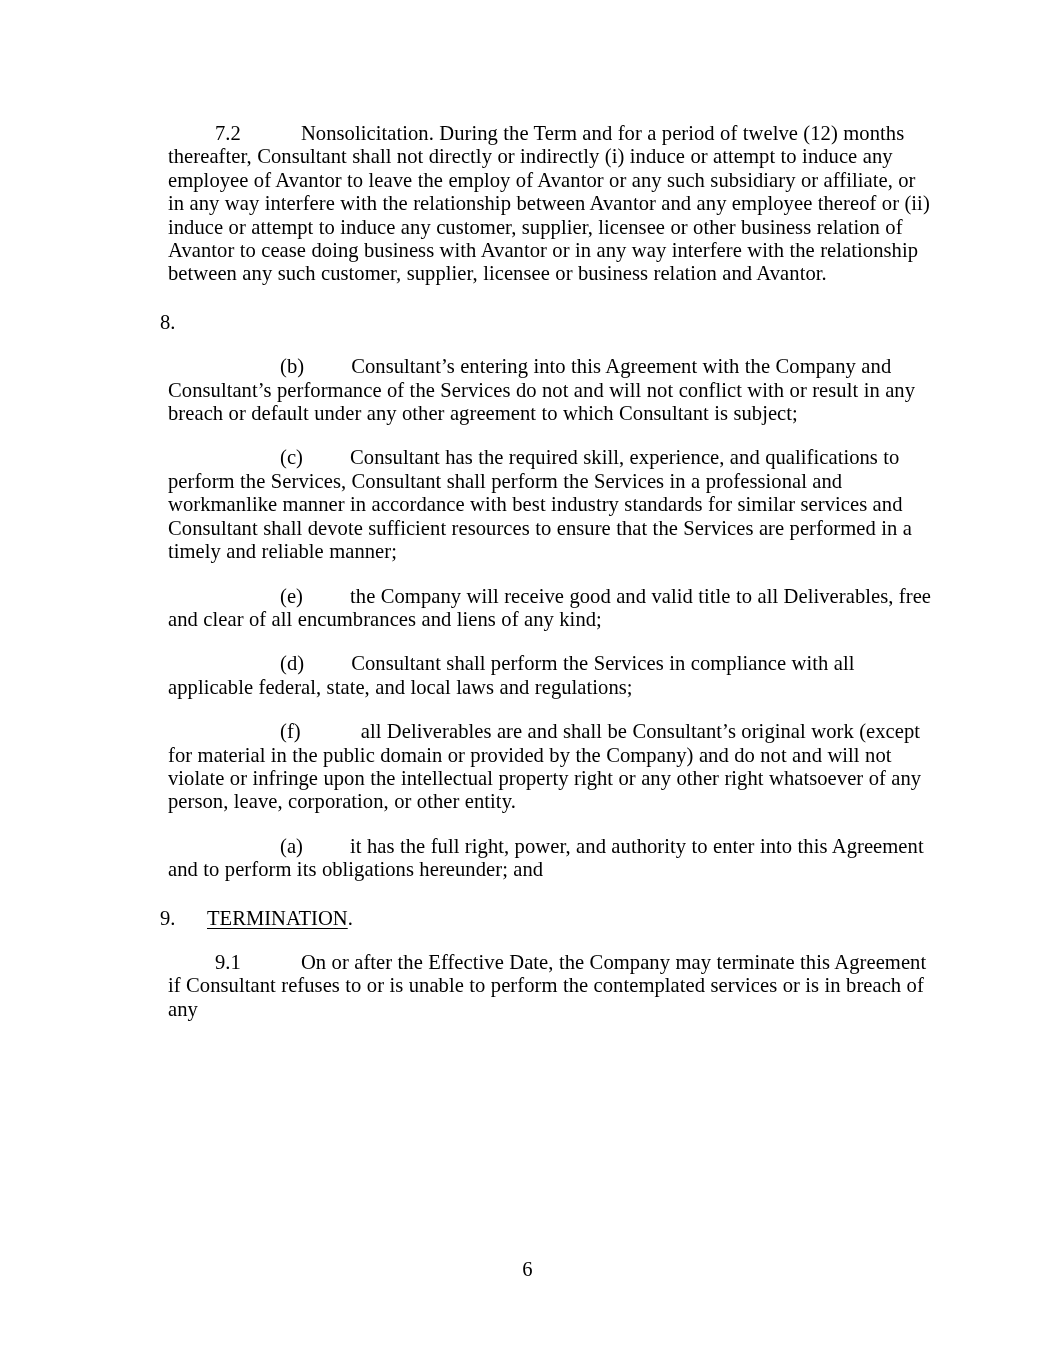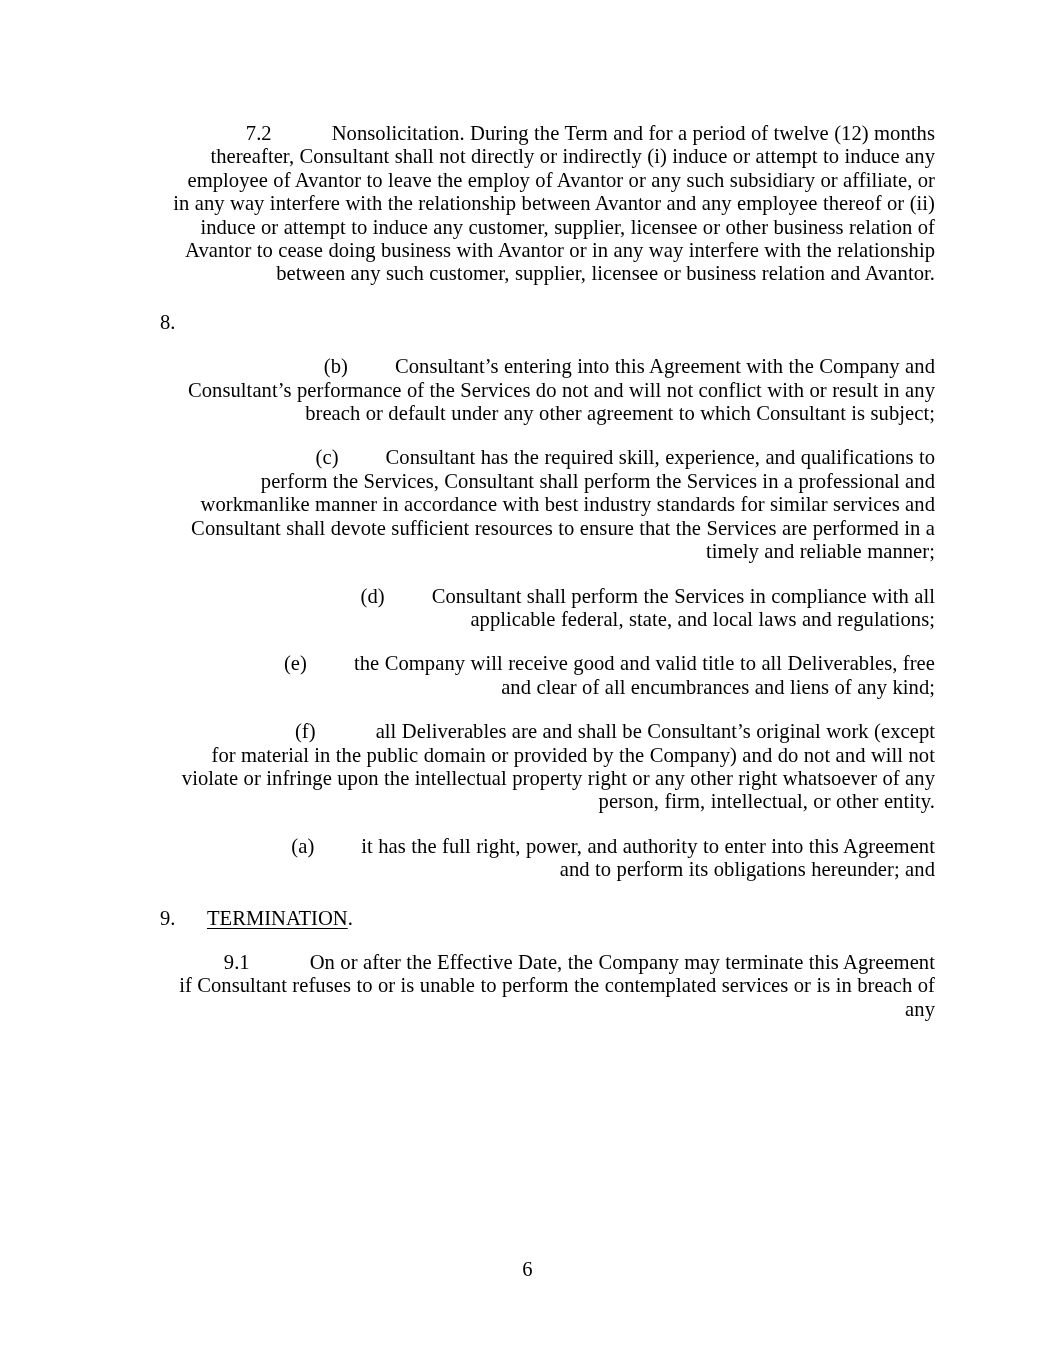--- a/index.html
+++ b/index.html
@@ -28,21 +28,21 @@
     position: absolute;
     left: 160px;
     top: 122px;
     width: 775px;
   }
 
   
   .para {
     font-size: 20.6px;
     line-height: 23.4px;
-    text-align: right;
+    text-align: left;
     margin: 0 0 21px 8px;
     letter-spacing: 0.05px;
     word-spacing: 0.2px;
   }
 
   
   .para.lvl-sub  { text-indent: 47px; }   
   .para.lvl-item { text-indent: 112px; }
   .tab-md { display: inline-block; width: 47px; }
   .tab-lg { display: inline-block; width: 60px; }
@@ -91,25 +91,25 @@
     <div class="heading gap-before-heading">
       <span class="heading-num">8.</span>
     </div>
 
 
 
     <p class="para lvl-item"><span>(b)</span><span class="tab-md"></span><span>Consultant’s entering into this Agreement with the Company and Consultant’s performance of the Services do not and will not conflict with or result in any breach or default under any other agreement to which Consultant is subject;</span></p>
 
     <p class="para lvl-item"><span>(c)</span><span class="tab-md"></span><span>Consultant has the required skill, experience, and qualifications to perform the Services, Consultant shall perform the Services in a professional and workmanlike manner in accordance with best industry standards for similar services and Consultant shall devote sufficient resources to ensure that the Services are performed in a timely and reliable manner;</span></p>
 
+    <p class="para lvl-item"><span>(e)</span><span class="tab-md"></span><span>the Company will receive good and valid title to all Deliverables, free and clear of all encumbrances and liens of any kind;</span></p>
+
     <p class="para lvl-item"><span>(d)</span><span class="tab-md"></span><span>Consultant shall perform the Services in compliance with all applicable federal, state, and local laws and regulations;</span></p>
 
-    <p class="para lvl-item"><span>(e)</span><span class="tab-md"></span><span>the Company will receive good and valid title to all Deliverables, free and clear of all encumbrances and liens of any kind;</span></p>
-
-    <p class="para lvl-item"><span>(f)</span><span class="tab-lg"></span><span>all Deliverables are and shall be Consultant’s original work (except for material in the public domain or provided by the Company) and do not and will not violate or infringe upon the intellectual property right or any other right whatsoever of any person, firm, intellectual, or other entity.</span></p>
+    <p class="para lvl-item"><span>(f)</span><span class="tab-lg"></span><span>all Deliverables are and shall be Consultant’s original work (except for material in the public domain or provided by the Company) and do not and will not violate or infringe upon the intellectual property right or any other right whatsoever of any person, leave, corporation, or other entity.</span></p>
 
 
     <p class="para lvl-item"><span>(a)</span><span class="tab-md"></span><span>it has the full right, power, and authority to enter into this Agreement and to perform its obligations hereunder; and</span></p>
 
 
     <div class="heading gap-before-heading">
       <span class="heading-num">9.</span>
       <span><span class="heading-title">TERMINATION</span><span class="heading-period">.</span></span>
     </div>
 

